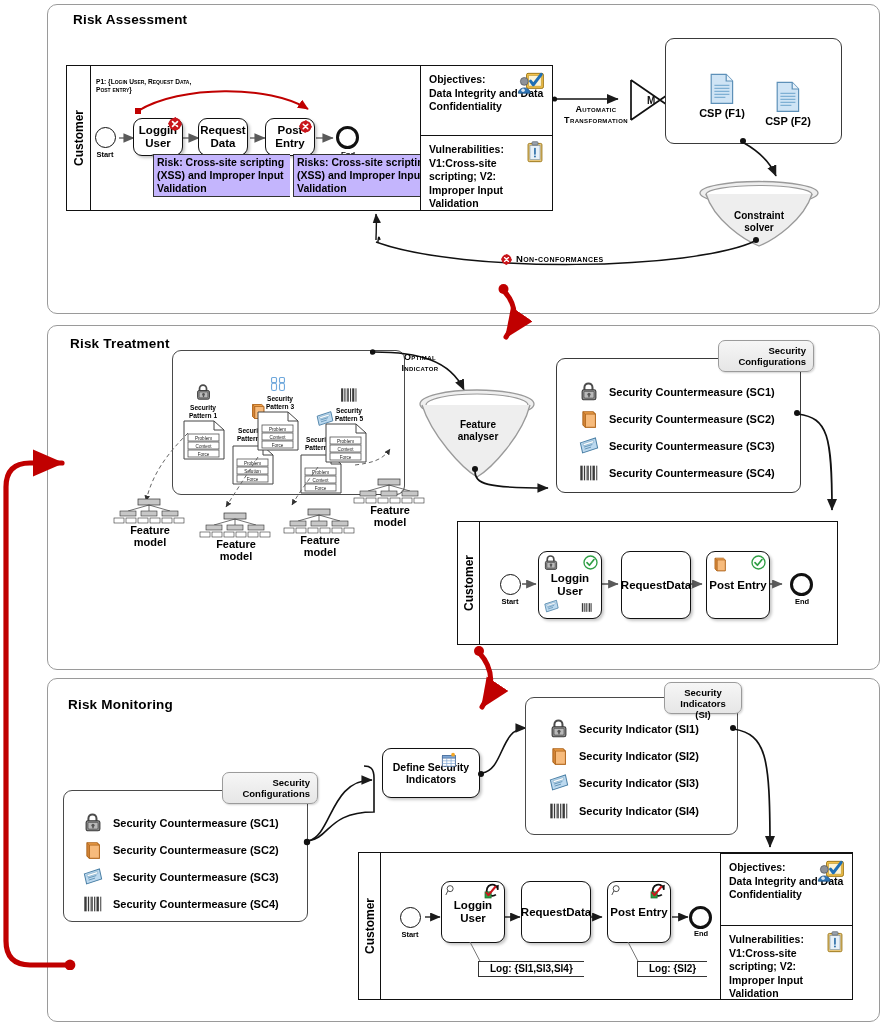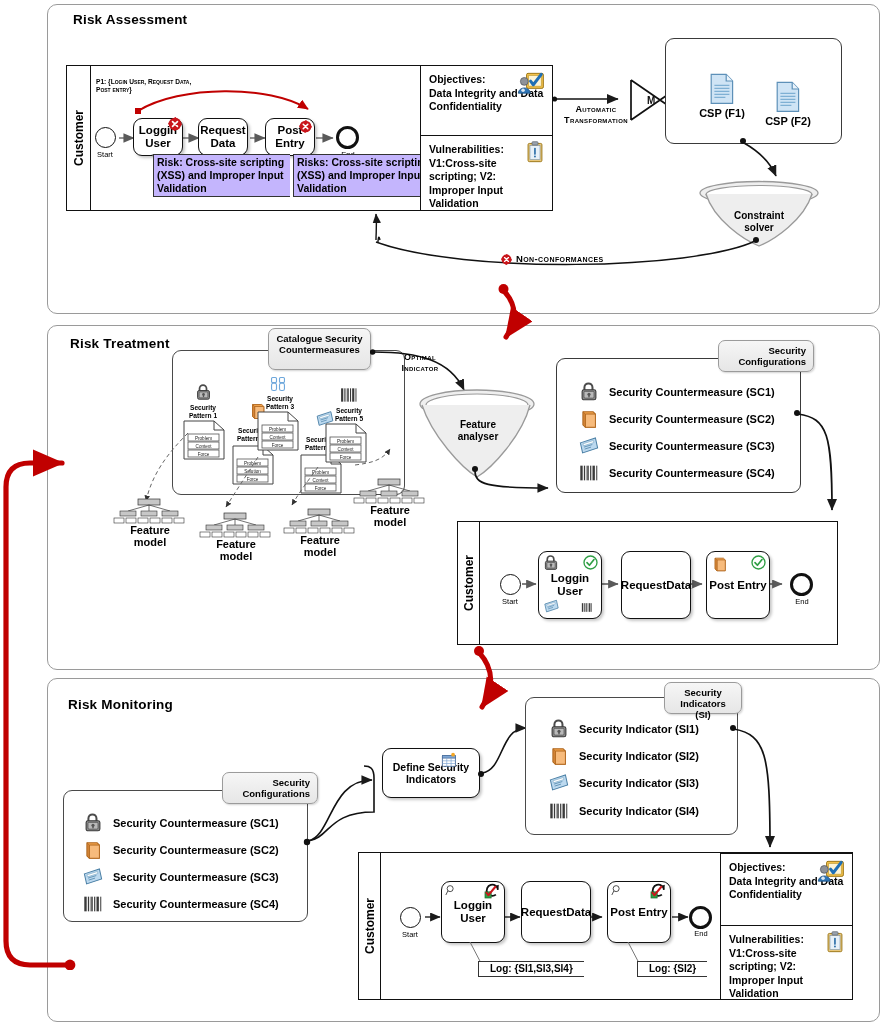--- a/index.html
+++ b/index.html
@@ -31,21 +31,21 @@
   .pool-lane span{position:absolute;left:50%;top:50%;transform:translate(-50%,-50%) rotate(-90deg);
              white-space:nowrap;font-size:12px;font-weight:bold;}
   .task{position:absolute;border:1.6px solid #111;border-radius:9px;background:#fff;
         box-sizing:border-box;display:flex;align-items:center;justify-content:center;
         text-align:center;font-size:11.5px;font-weight:bold;line-height:13px;
         box-shadow:2px 2px 3px rgba(0,0,0,.22);}
   .task.small{font-size:10.5px;line-height:12px;}
   .evt{position:absolute;border-radius:50%;box-sizing:border-box;background:#fff;}
   .evt.start{border:1.6px solid #111;}
   .evt.end{border:3.2px solid #111;}
-  .evt-lbl{position:absolute;font-size:7.5px;font-weight:normal;text-align:center;width:40px;}
+  .evt-lbl{position:absolute;font-size:7.5px;font-weight:bold;text-align:center;width:40px;}
 
   
   .note{position:absolute;font-size:10.5px;font-weight:bold;line-height:13px;
         border-left:1.4px solid #333;border-top:1.4px solid #333;border-bottom:1.4px solid #333;
         padding:1px 2px 1px 3px;box-sizing:border-box;background:#c4b5fd;}
   .lognote{position:absolute;font-size:10px;font-weight:bold;line-height:12px;
         border-left:1.4px solid #333;border-top:1.4px solid #333;border-bottom:1.4px solid #333;
         padding:1px 11px;box-sizing:border-box;background:#fff;white-space:nowrap;}
 
   
@@ -323,21 +323,20 @@
     <path d="M16,30 C14,22 12,18 12,212" fill="none" stroke="#111" stroke-width="1.4"></path>
     <path d="M12,30 C12,22 13,16 12,4" fill="none" stroke="#111" stroke-width="1.4" marker-end="url(#arw)"></path>
   </svg>
 
   <svg class="abs" style="left:495px;top:283px;" width="40" height="64">
     <circle cx="8.5" cy="6" r="5" fill="#c00000"></circle>
     <path d="M9,8 C22,22 22,38 11,54" fill="none" stroke="#c00000" stroke-width="5" stroke-linecap="round" marker-end="url(#arwr)"></path>
   </svg>
 
   <div class="panel" style="left:172px;top:350px;width:231px;height:143px;border:1.2px solid #4a4a4a;border-radius:9px;"></div>
-  <div class="tab ctr" style="left:268px;top:328px;width:103px;height:42px;text-align:center;">Catalogue Security Countermeasures</div>
 
   <div class="pcard" style="left:183px;top:383px;">
     <svg class="abs" style="left:11px;top:0;" width="19" height="19">
         <use href="#ic-lock" width="19" height="19"></use>
       </svg>
     <div class="ttl" style="left:-2px;top:21px;width:44px;">
       <span>Security Pattern 1</span>
     </div>
     <svg class="abs" style="left:0;top:37px;" width="42" height="40">
       <path d="M1,1 H31 L41,10 V39 H1 Z" fill="#fff" stroke="#444" stroke-width="1"></path>

